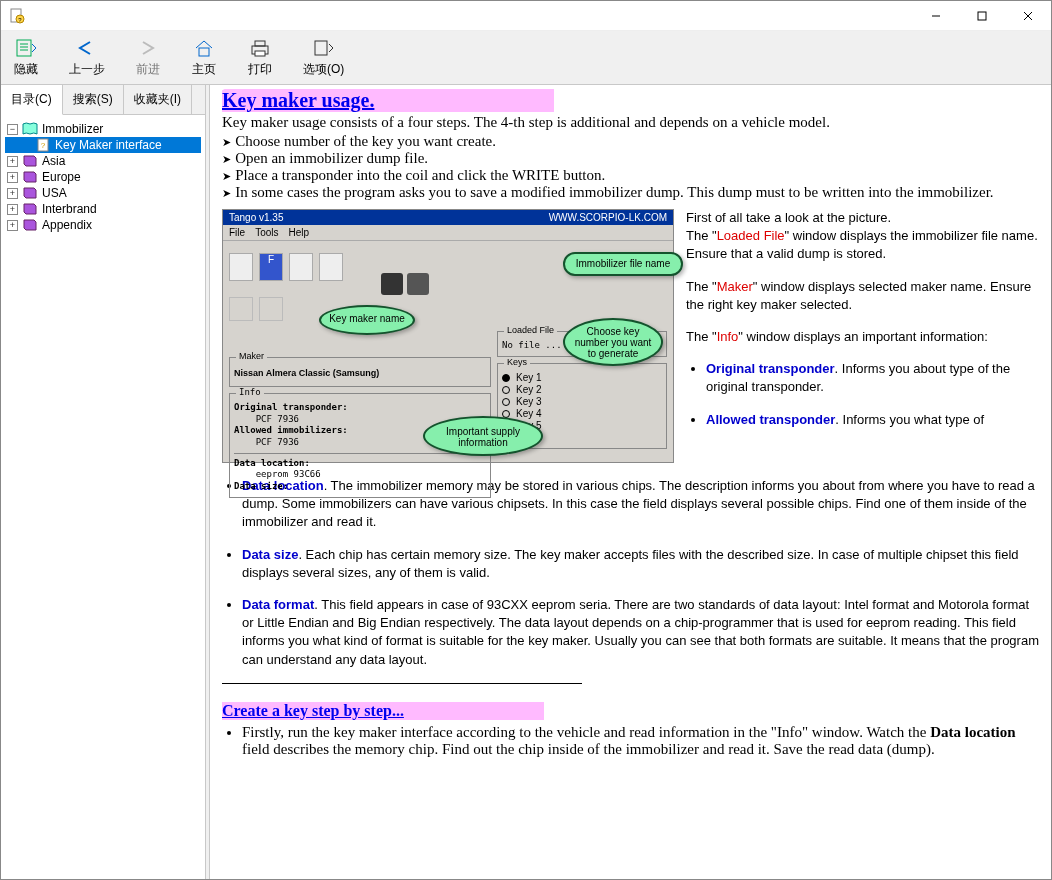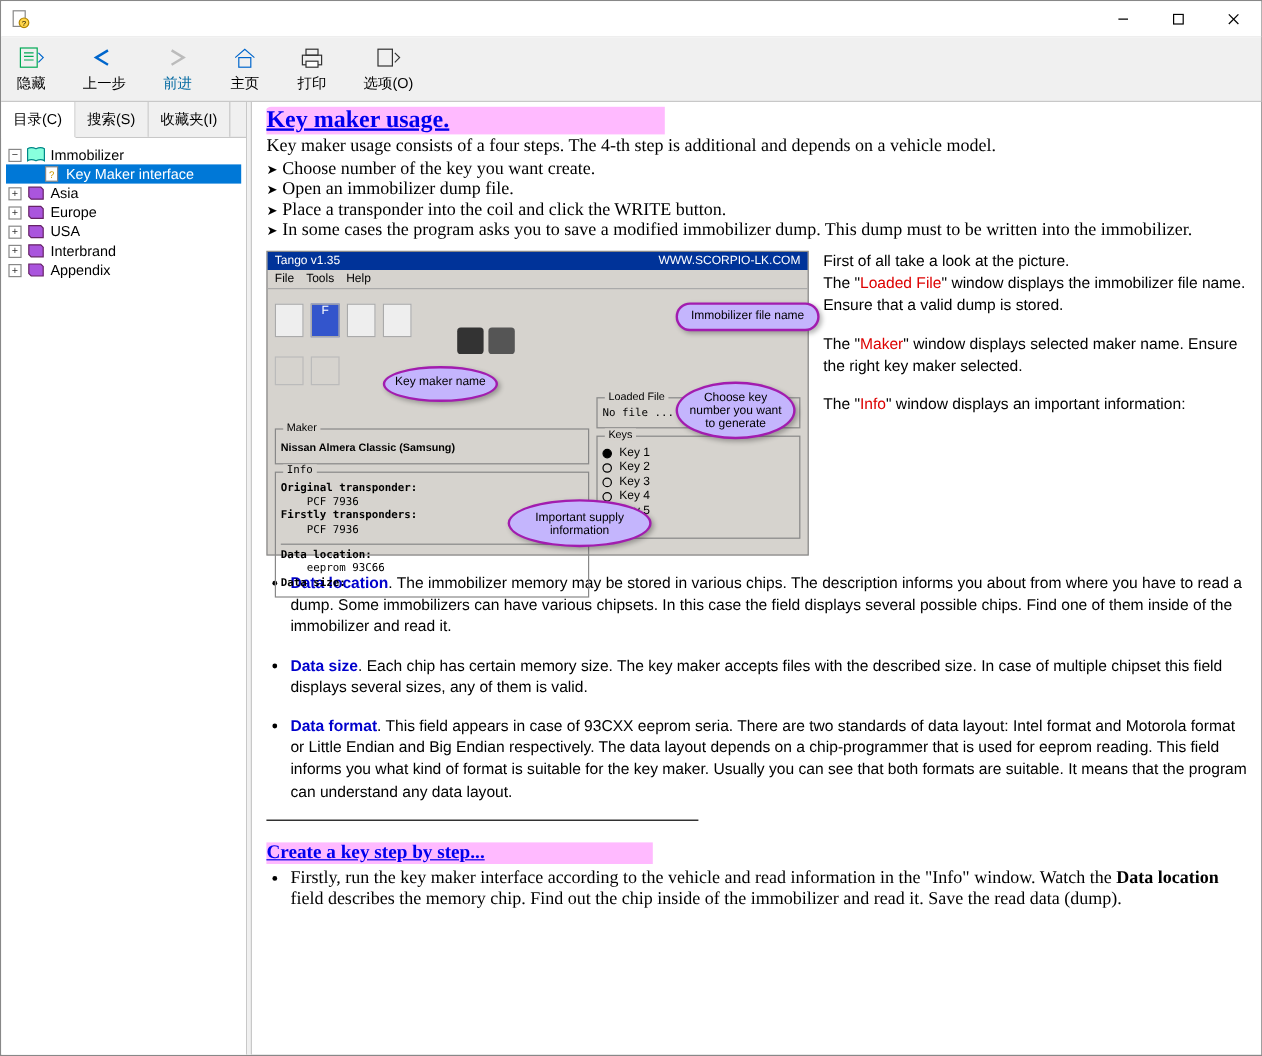--- a/index.html
+++ b/index.html
@@ -4,21 +4,21 @@
 <style>
 * { box-sizing: border-box; margin: 0; padding: 0; }
 body { font-family: "Microsoft YaHei", Tahoma, sans-serif; font-size: 12px; background: #fff; overflow: hidden; }
 .window { width: 1052px; height: 880px; border: 1px solid #888; display: flex; flex-direction: column; background: #fff; }
 .titlebar { height: 30px; background: #fff; display: flex; align-items: center; justify-content: space-between; padding: 0 0 0 8px; border-bottom: 1px solid #eee; }
 .titlebar-icon { width: 16px; height: 16px; }
 .win-controls { display: flex; height: 100%; }
 .win-btn { width: 46px; height: 30px; display: flex; align-items: center; justify-content: center; cursor: pointer; }
 .toolbar { display: flex; background: #f0f0f0; border-bottom: 1px solid #c8c8c8; padding: 4px 6px; gap: 18px; }
 .tool-btn { display: flex; flex-direction: column; align-items: center; gap: 2px; cursor: pointer; padding: 2px 6px; color: #000; }
-.tool-btn.disabled { color: #0369a1; }
+.tool-btn.disabled { color: #737373; }
 .tool-icon { width: 26px; height: 22px; display: flex; align-items: center; justify-content: center; }
 .main { flex: 1; display: flex; overflow: hidden; }
 .sidebar { width: 205px; border-right: 1px solid #c8c8c8; background: #fff; display: flex; flex-direction: column; }
 .tabs { display: flex; border-bottom: 1px solid #c8c8c8; background: #f0f0f0; }
 .tab { padding: 6px 10px; border-right: 1px solid #c8c8c8; cursor: pointer; background: #f0f0f0; }
 .tab.active { background: #fff; border-bottom: 1px solid #fff; margin-bottom: -1px; }
 .tree { flex: 1; padding: 6px 4px; overflow: auto; font-size: 12px; }
 .tree-node { display: flex; align-items: center; gap: 4px; padding: 1px 2px; cursor: pointer; white-space: nowrap; }
 .tree-node.selected { background: #0078d7; color: #fff; }
 .expander { width: 11px; height: 11px; border: 1px solid #888; display: inline-flex; align-items: center; justify-content: center; font-size: 9px; line-height: 1; color: #333; background: #fff; }
@@ -31,21 +31,21 @@
 .arrow-list { margin-bottom: 8px; }
 .arrow-item::before { content: "➤"; font-size: 11px; margin-right: 4px; }
 .img-wrap { display: flex; gap: 12px; margin: 6px 0; }
 .screenshot { width: 452px; height: 254px; background: #d6d3ce; border: 1px solid #888; position: relative; font-family: Tahoma, sans-serif; font-size: 10px; color: #000; }
 .ss-title { background: #003399; color: #fff; padding: 2px 6px; display: flex; justify-content: space-between; align-items: center; font-size: 10px; }
 .ss-menu { padding: 2px 6px; display: flex; gap: 10px; border-bottom: 1px solid #aaa; }
 .ss-body { position: relative; padding: 6px; }
 .ss-toolbar { display: flex; gap: 6px; align-items: center; height: 40px; }
 .ss-panel { border: 1px solid #888; padding: 4px; margin-top: 4px; position: relative; }
 .ss-panel-title { position: absolute; top: -7px; left: 6px; background: #d6d3ce; padding: 0 3px; font-size: 9px; }
-.callout { position: absolute; background: #c4b5fd; border: 2px solid #a21caf; border-radius: 50%; padding: 8px 12px; font-size: 10px; text-align: center; color: #000; z-index: 10; box-shadow: 2px 2px 4px rgba(0,0,0,0.3); }
+.callout { position: absolute; background: #86efac; border: 2px solid #14532d; border-radius: 50%; padding: 8px 12px; font-size: 10px; text-align: center; color: #000; z-index: 10; box-shadow: 2px 2px 4px rgba(0,0,0,0.3); }
 .side-text { flex: 1; font-family: Arial, sans-serif; font-size: 13px; line-height: 1.4; }
 .side-text p { margin-bottom: 14px; }
 .red { color: #d00; }
 .blue-bold { color: #0000cc; font-weight: bold; }
 ul.bullets { list-style: disc; margin-left: 20px; font-family: Arial, sans-serif; font-size: 13px; line-height: 1.4; }
 ul.bullets li { margin-bottom: 14px; }
 .after-img { font-family: Arial, sans-serif; font-size: 13px; line-height: 1.4; margin-top: -6px; }
 hr { border: none; border-top: 1px solid #000; margin: 14px 0; width: 360px; }
 h2.heading2 { background: #ffbaff; color: #0000ee; font-size: 16px; font-weight: bold; text-decoration: underline; display: inline-block; padding: 0 140px 0 0; margin: 4px 0; }
 .step-list { list-style: disc; margin-left: 20px; font-size: 15px; }
@@ -252,21 +252,21 @@
               <div style="flex:1;">
                 <div class="ss-panel" style="height:30px; margin-top:30px;">
                   <div class="ss-panel-title">Maker</div>
                   <div style="margin-top:6px;font-weight:bold;font-size:9px;">Nissan Almera Classic (Samsung)</div>
                 </div>
                 <div class="ss-panel" style="margin-top:6px; font-family:monospace; font-size:9px; line-height:1.3;">
                   <div class="ss-panel-title">Info</div>
                   <div style="margin-top:4px;">
                     <div><b>Original transponder:</b></div>
                     <div style="white-space:pre;">    PCF 7936</div>
-                    <div><b>Firstly transponders:</b></div>
+                    <div><b>Allowed immobilizers:</b></div>
                     <div style="white-space:pre;">    PCF 7936</div>
                     <div style="border-top:1px solid #888;margin:4px 0;"></div>
                     <div><b>Data location:</b></div>
                     <div style="white-space:pre;">    eeprom 93C66</div>
                     <div><b>Data size:</b></div>
                   </div>
                 </div>
               </div>
               <div style="width:170px;">
                 <div class="ss-panel" style="height:26px;">
@@ -310,20 +310,24 @@
           <div class="callout" style="top:95px; left:96px; width:96px; height:30px; padding:6px;">Key maker name</div>
           <div class="callout" style="top:108px; right:10px; width:100px; height:48px; padding:6px;">Choose key number you want to generate</div>
           <div class="callout" style="bottom:6px; left:200px; width:120px; height:40px;">Important supply information</div>
         </div>
 
         <div class="side-text">
           <p><span>First of all take a look at the picture.</span><br>
              <span>The "</span><span class="red">Loaded File</span><span>" window displays the immobilizer file name. Ensure that a valid dump is stored.</span></p>
           <p><span>The "</span><span class="red">Maker</span><span>" window displays selected maker name. Ensure the right key maker selected.</span></p>
           <p><span>The "</span><span class="red">Info</span><span>" window displays an important information:</span></p>
+          <ul class="bullets">
+            <li><span class="blue-bold">Original transponder</span><span>. Informs you about type of the original transponder.</span></li>
+            <li style="margin-bottom:0;"><span class="blue-bold">Allowed transponder</span><span>. Informs you what type of</span></li>
+          </ul>
         </div>
       </div>
 
 
       <ul class="bullets" style="margin-top:14px;">
         <li><span class="blue-bold">Data location</span><span>. The immobilizer memory may be stored in various chips. The description informs you about from where you have to read a dump. Some immobilizers can have various chipsets. In this case the field displays several possible chips. Find one of them inside of the immobilizer and read it.</span></li>
         <li><span class="blue-bold">Data size</span><span>. Each chip has certain memory size. The key maker accepts files with the described size. In case of multiple chipset this field displays several sizes, any of them is valid.</span></li>
         <li><span class="blue-bold">Data format</span><span>. This field appears in case of 93CXX eeprom seria. There are two standards of data layout: Intel format and Motorola format or Little Endian and Big Endian respectively. The data layout depends on a chip-programmer that is used for eeprom reading. This field informs you what kind of format is suitable for the key maker. Usually you can see that both formats are suitable. It means that the program can understand any data layout.</span></li>
       </ul>
 

